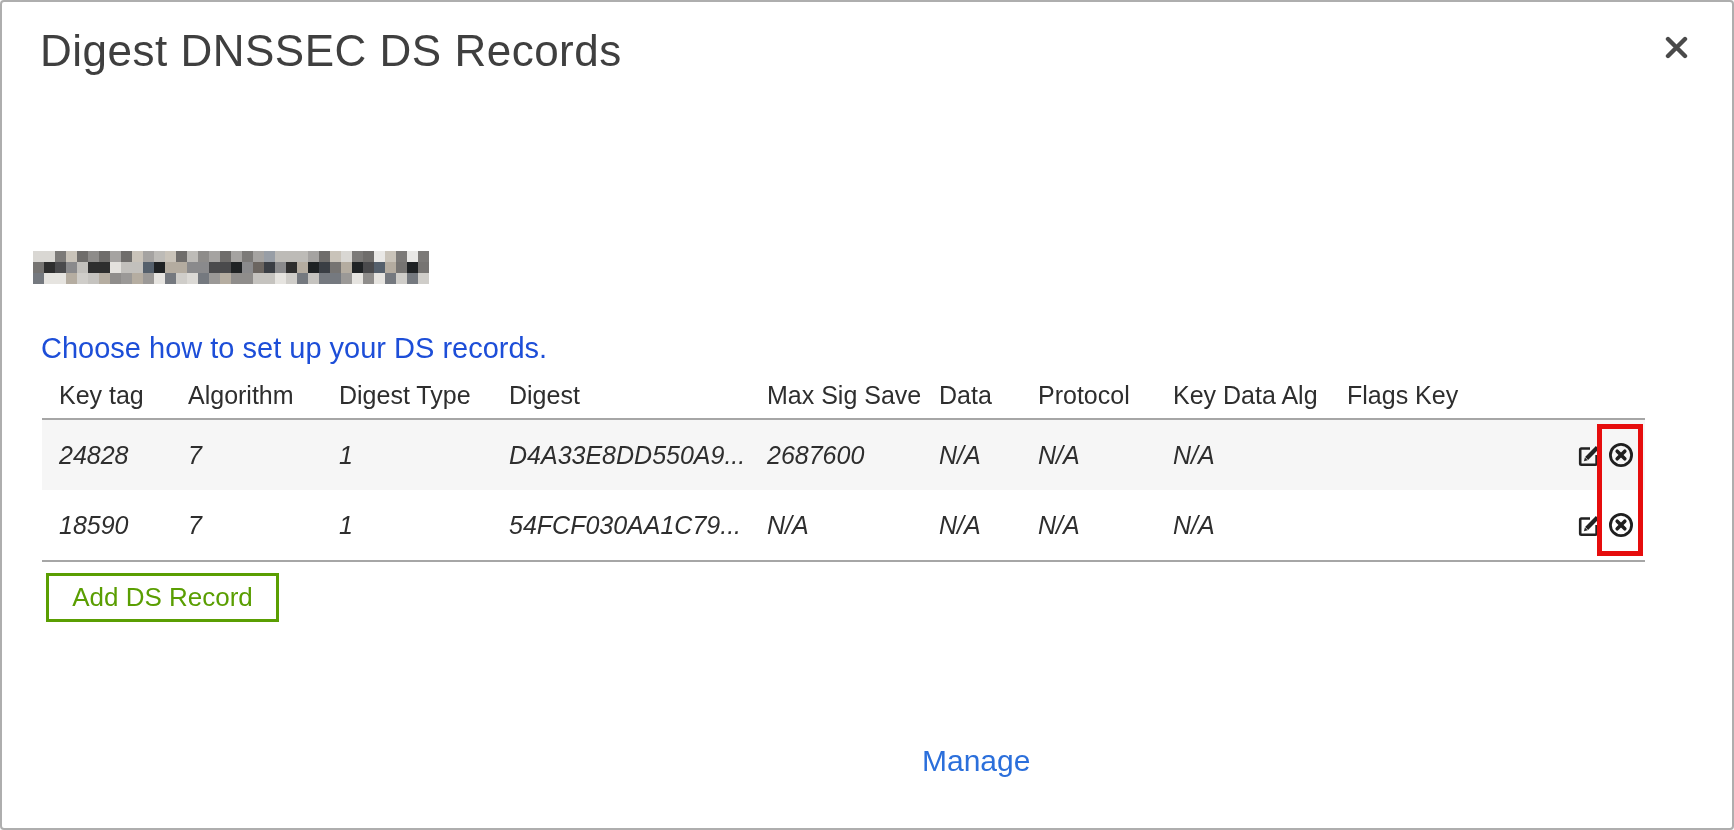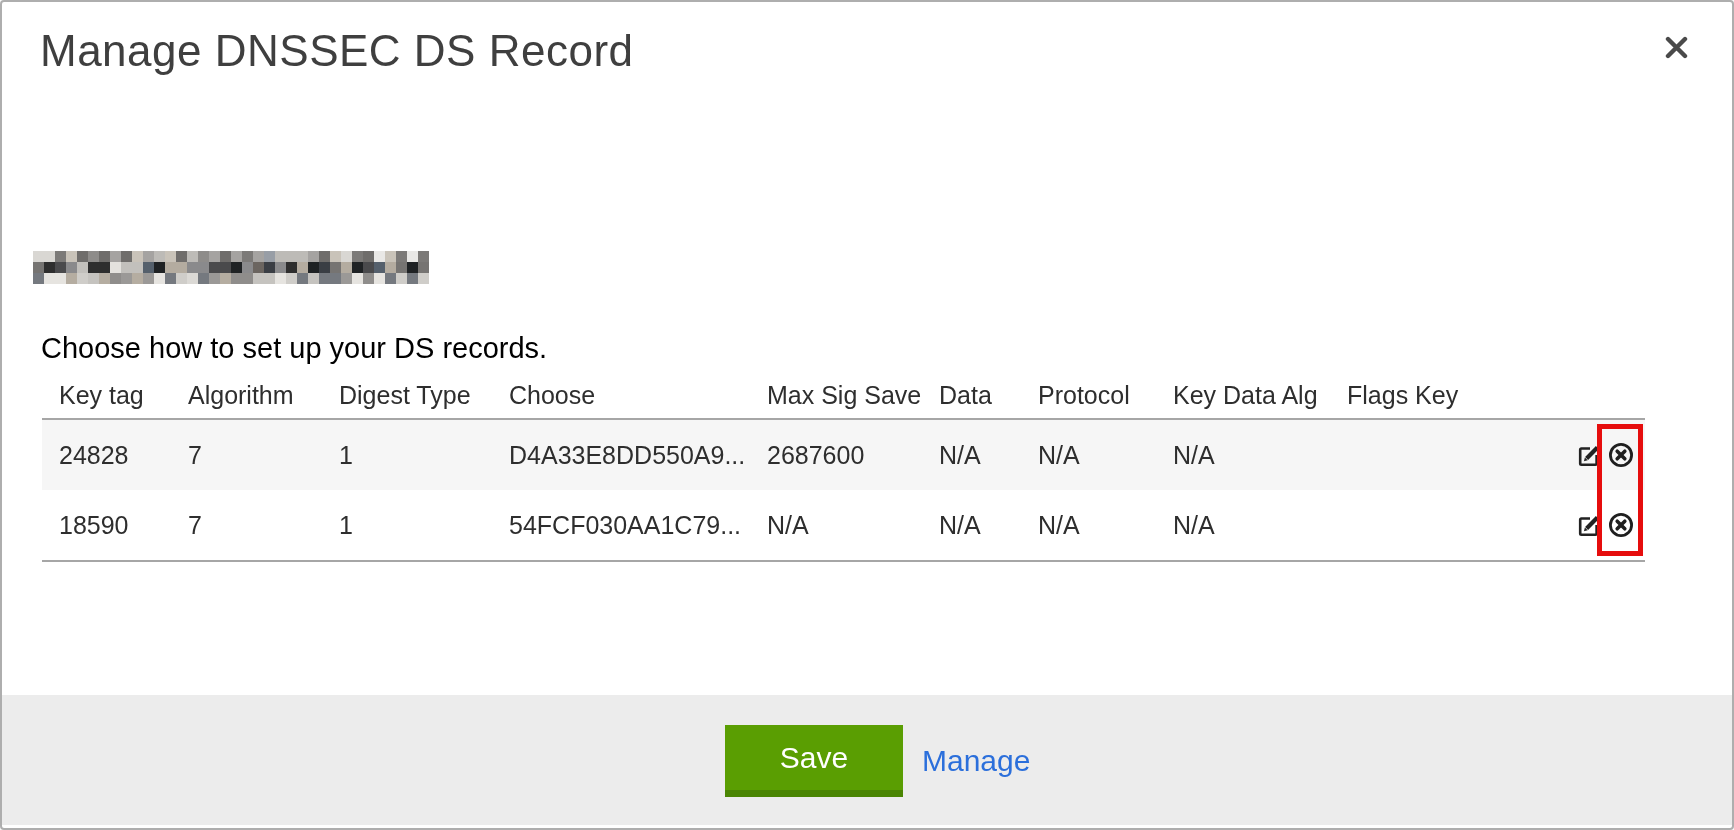--- a/index.html
+++ b/index.html
@@ -21,32 +21,32 @@
     position:absolute; top:30px; right:41px; width:30px; height:30px;
     background:none; border:none; padding:0; margin:0; cursor:pointer;
     display:flex; align-items:center; justify-content:center;
   }
   .mosaic {
     position:absolute; left:31px; top:249px;
     display:grid; grid-template-columns:repeat(36,11px); grid-auto-rows:11px;
   }
   .subtitle {
     position:absolute; left:39px; top:330px;
-    font-size:29px; color:#000000; white-space:nowrap;
+    font-size:29px; color:#1d4ed8; white-space:nowrap;
   }
   table.ds-table {
     position:absolute; left:40px; top:370px; width:1603px;
     border-collapse:collapse; table-layout:fixed;
   }
   .ds-table thead th {
     text-align:left; font-weight:400; font-size:25px; color:#2e2e2e;
     height:46px; padding:0 0 0 17px; vertical-align:middle; white-space:nowrap;
   }
   .ds-table tbody {
-    border-top:2px solid #a6a6a6; border-bottom:2px solid #a6a6a6;
+    border-top:2px solid #a6a6a6; border-bottom:2px solid #a6a6a6;font-style:italic;
   }
   .ds-table tbody td {
     font-size:25px; color:#2e2e2e; height:70px;
     padding:0 0 0 17px; vertical-align:middle; white-space:nowrap; overflow:hidden;
   }
   .ds-table tbody tr.stripe { background:#f6f6f6; }
   td.actions-cell { padding:0 !important; }
   .actions { display:flex; align-items:center; gap:7px; padding-left:13px; }
   .icon-btn {
     background:none; border:none; padding:0; margin:0; cursor:pointer;
@@ -76,21 +76,21 @@
     position:absolute; left:920px; top:737px;
     font-size:30px; color:#2b6fdb; cursor:pointer; text-decoration:none;
     line-height:44px;
   }
 </style>
 </head>
 <body>
 
 <div class="modal">
 
-  <div class="title">Manage DNSSEC DS Record</div>
+  <div class="title">Digest DNSSEC DS Records</div>
 
   <button class="close-btn">
     <svg width="23" height="23" viewBox="0 0 23 23">
       <path d="M3 3 L20 20 M20 3 L3 20" stroke="#4a4a4a" stroke-width="4.4" stroke-linecap="round" fill="none"></path>
     </svg>
   </button>
 
   <div class="mosaic" id="mosaic">
       <div style="background: rgb(217, 215, 211);"></div>
       <div style="background: rgb(217, 215, 211);"></div>
@@ -215,21 +215,21 @@
       <col style="width:135px">
         <col style="width:174px">
         <col style="width:232px">
       <col style="width:83px">
     </colgroup>
     <thead>
       <tr>
         <th>Key tag</th>
         <th>Algorithm</th>
         <th>Digest Type</th>
-        <th>Choose</th>
+        <th>Digest</th>
         <th>Max Sig Save</th>
         <th>Data</th>
         <th>Protocol</th>
         <th>Key Data Alg</th>
         <th>Flags Key</th>
         <th></th>
       </tr>
     </thead>
     <tbody>
       <tr class="stripe">
@@ -286,19 +286,19 @@
               </svg>
             </button>
           </div>
         </td>
       </tr>
     </tbody>
   </table>
 
   <div class="annotation-box"></div>
 
-
-  <div class="footer">
-    <button class="save-btn">Save</button>
-  </div>
+  <button class="add-btn">
+    <span>Add DS Record</span>
+  </button>
+
   <a class="cancel-link">Manage</a>
 
 </div>
 
 </body></html>

